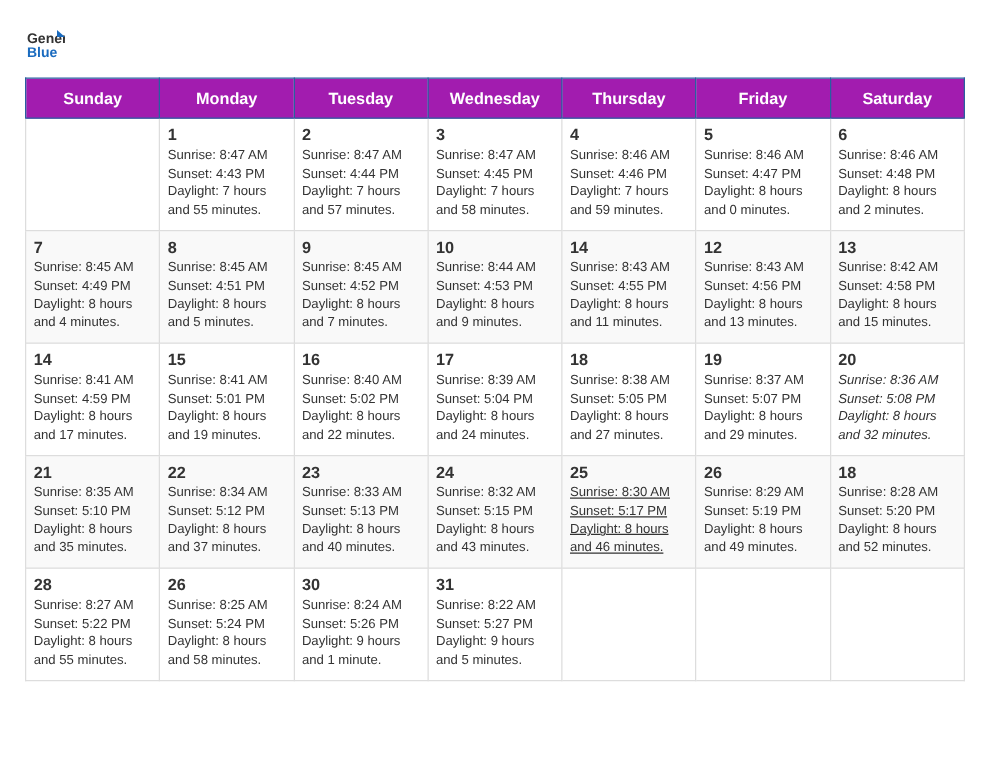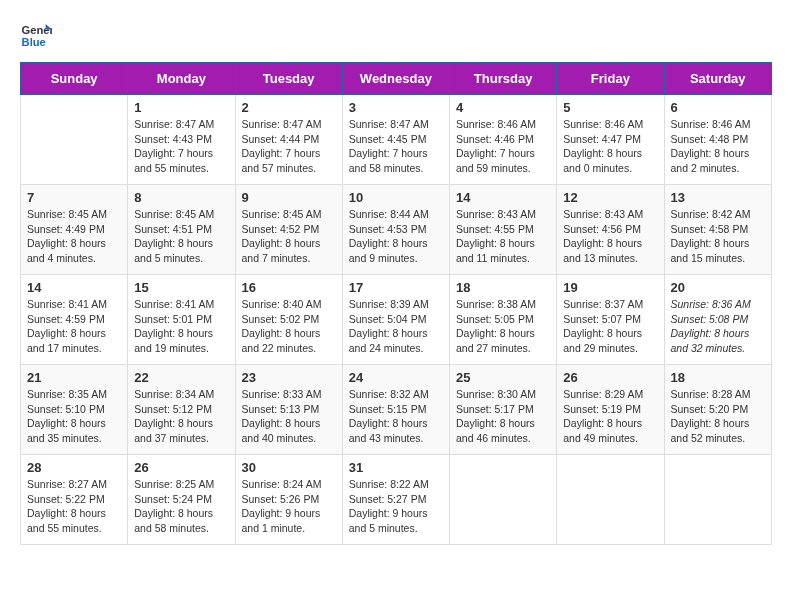--- a/index.html
+++ b/index.html
@@ -277,21 +277,21 @@
         </td>
         <td>
           <span class="day-number">24</span>
           <div class="day-info" style="white-space: pre-line;">Sunrise: 8:32 AM
 Sunset: 5:15 PM
 Daylight: 8 hours
 and 43 minutes.</div>
         </td>
         <td>
           <span class="day-number">25</span>
-          <div class="day-info" style="white-space: pre-line;">Sunrise: 8:30 AM
+          <div class="day-info" style="white-space: pre-line; text-decoration: underline;">Sunrise: 8:30 AM
 Sunset: 5:17 PM
 Daylight: 8 hours
 and 46 minutes.</div>
         </td>
         <td>
           <span class="day-number">26</span>
           <div class="day-info" style="white-space: pre-line;">Sunrise: 8:29 AM
 Sunset: 5:19 PM
 Daylight: 8 hours
 and 49 minutes.</div>

